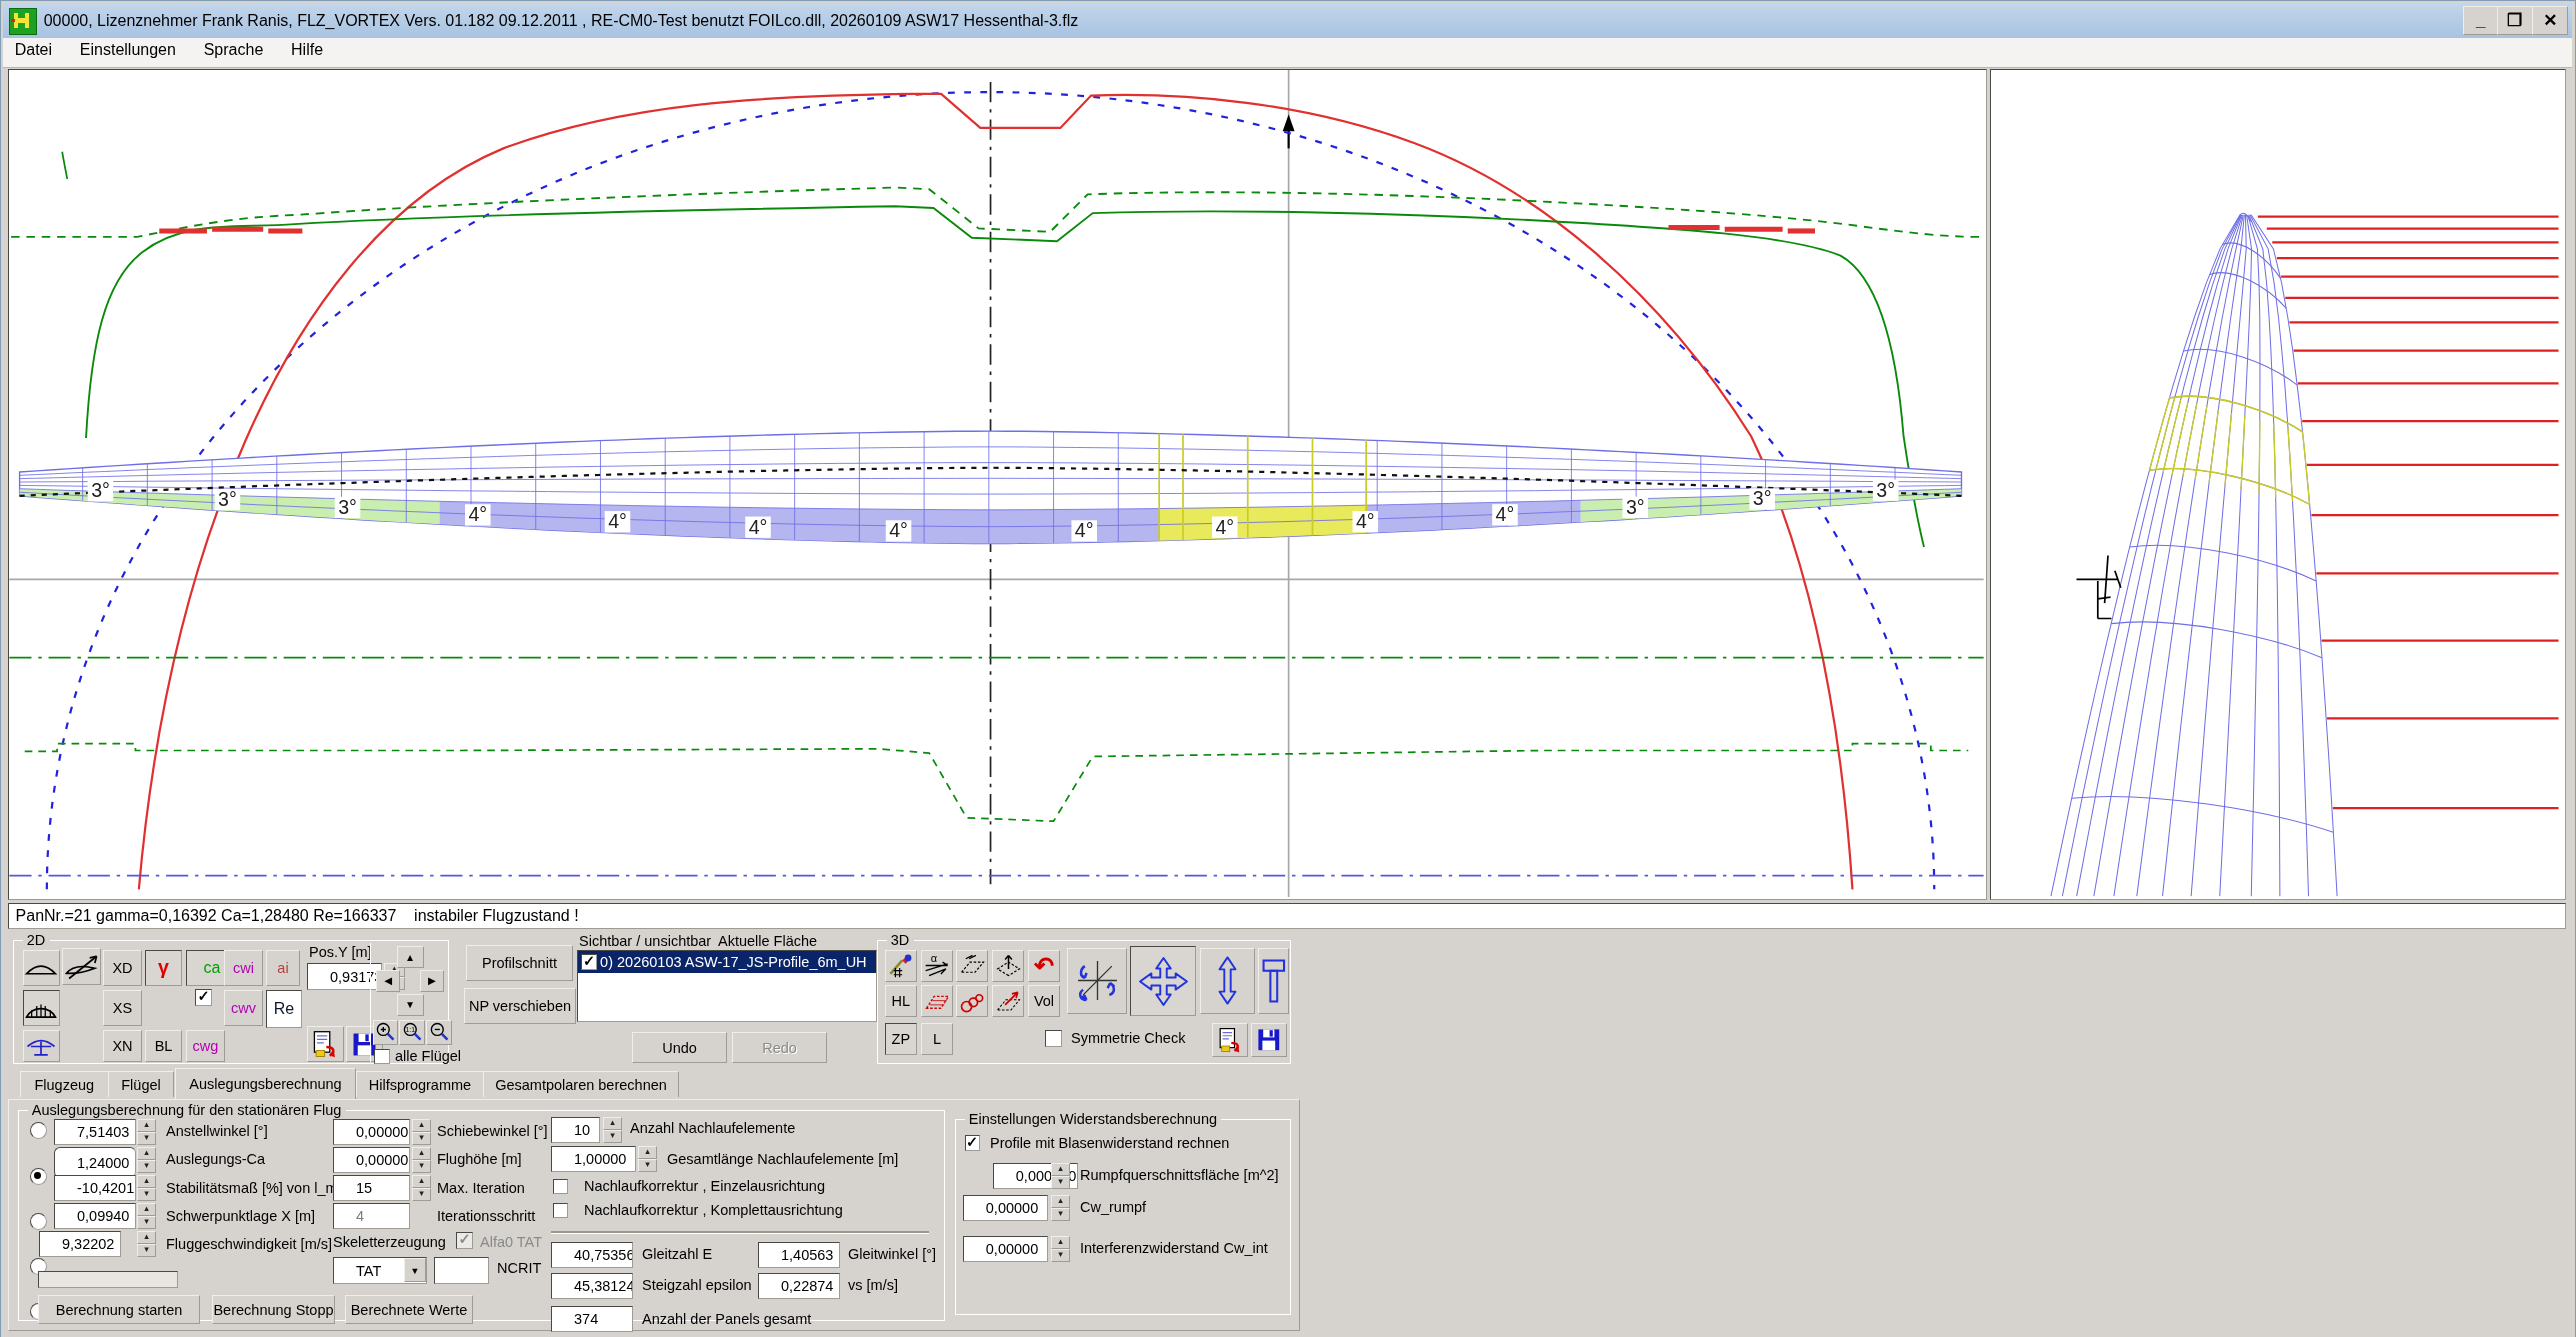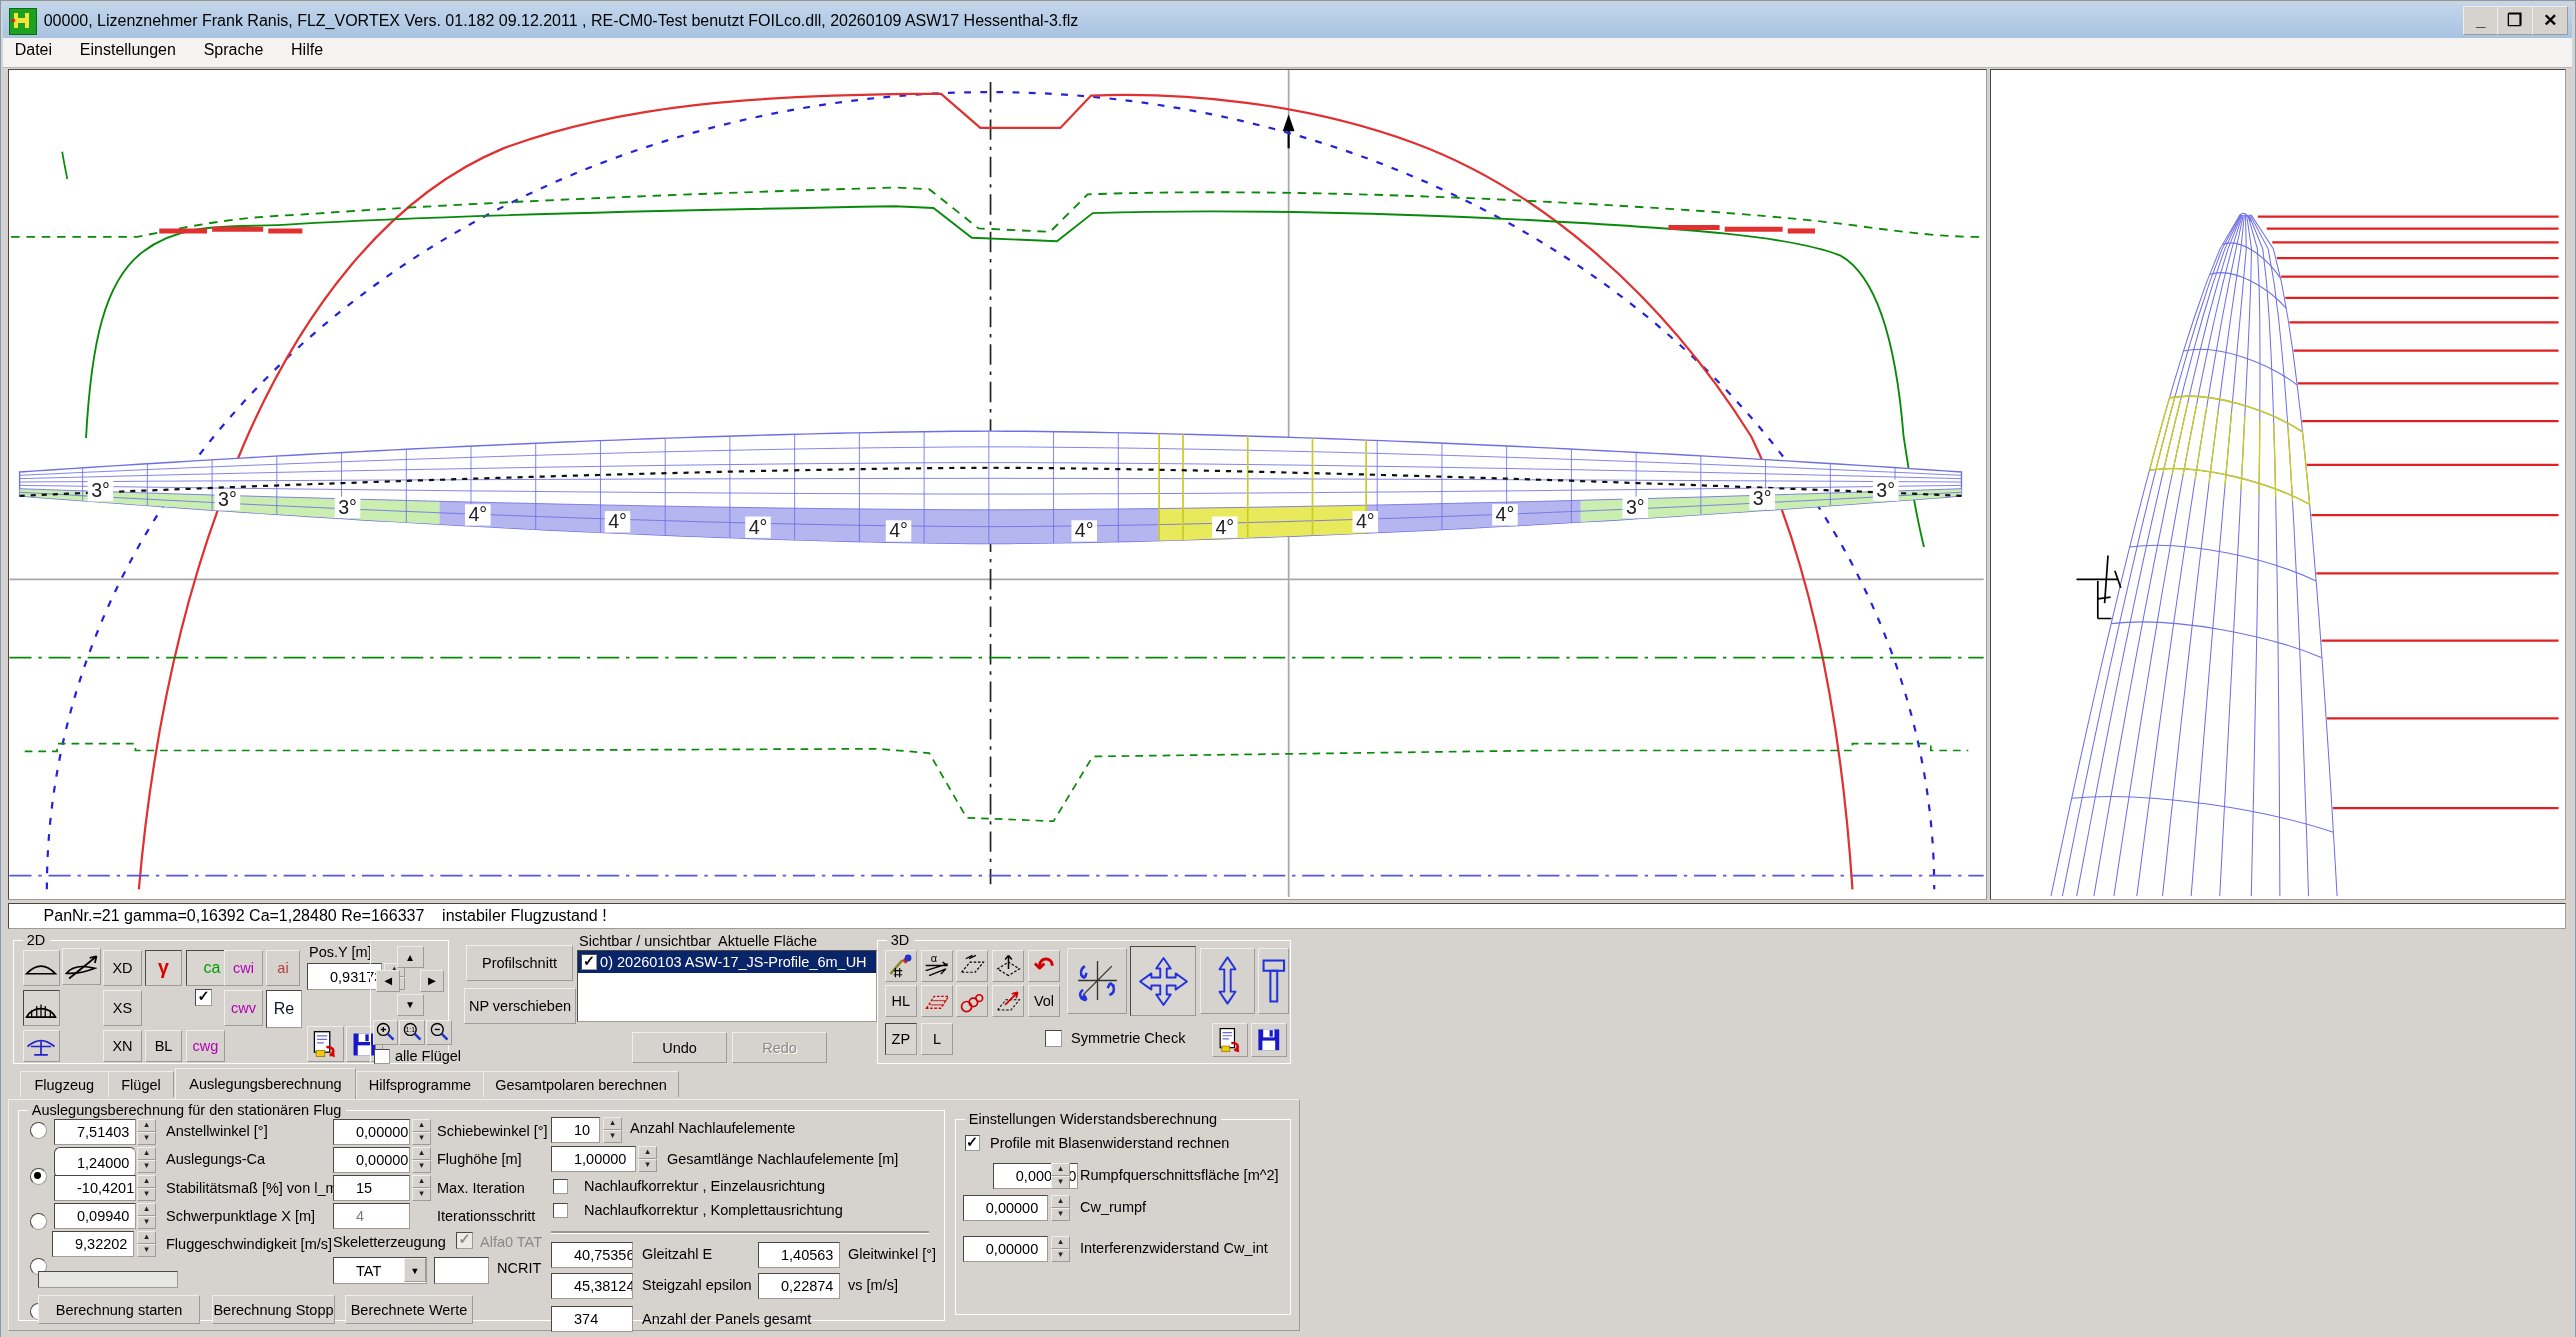--- a/index.html
+++ b/index.html
@@ -227,21 +227,21 @@
         </g>
         <path d="M 209.1 385 C 256.0 376, 326.3 399, 365.4 425" fill="none" stroke="#c9cc25" stroke-width="1.8"></path>
         <path d="M 185.6 470 C 242.0 461, 326.7 484, 373.7 510" fill="none" stroke="#c9cc25" stroke-width="1.8"></path>
         <path d="M 292 170 Q 298 164 305 178" fill="none" stroke="#6e6ee6" stroke-width="1.3"></path>
         <g stroke="#000" stroke-width="2" fill="none">
           <path d="M 100 598 L 148 598 M 137 570 L 133 626 M 125 600 L 125 644 M 125 644 L 141 644 M 125 621 L 140 619 M 145 588 L 152 608"></path>
         </g>
       </svg>
   </div>
 
-  <div class="abs sunk" style="left:6.8px;top:902px;width:2558px;height:26.4px;display:flex;align-items:center;padding-left:28px;">
+  <div class="abs sunk" style="left:6.8px;top:902px;width:2558px;height:26.4px;display:flex;align-items:center;">
     <span style="font-size:16px;padding-left:6.8px;white-space:pre;">PanNr.=21 gamma=0,16392 Ca=1,28480 Re=166337    instabiler Flugzustand !</span>
   </div>
 
   <div class="abs gb" style="left:12px;top:939px;width:436px;height:124px;">
     <span class="gb-cap">2D</span>
 
     <div class="abs raised btn icbtn" style="left:8.5px;top:8.5px;width:37px;height:36px;">
       <svg width="34" height="25.6" viewBox="0 0 40 30">
         <path d="M3 22 Q20 4 37 22 Z" fill="none" stroke="#000" stroke-width="2"></path>
         </svg>
@@ -494,21 +494,21 @@
 
   <div class="abs rad" style="left:29px;top:1206px;"></div>
   <div class="abs field" style="left:53px;top:1202px;width:82px;height:25.6px;">0,09940</div>
   <div class="abs spin" style="left:136px;top:1202px;width:19px;height:25.6px;">
       <div class="sb">▲</div>
       <div class="sb">▼</div>
     </div>
   <span class="abs lbl" style="left:165px;top:1207px;">Schwerpunktlage X [m]</span>
 
   <div class="abs rad" style="left:29px;top:1234px;"></div>
-  <div class="abs field" style="left:51px;top:1230px;width:82px;height:25.6px;">9,32202</div>
+  <div class="abs field" style="left:38px;top:1230px;width:82px;height:25.6px;">9,32202</div>
   <div class="abs spin" style="left:136px;top:1230px;width:19px;height:25.6px;">
       <div class="sb">▲</div>
       <div class="sb">▼</div>
     </div>
   <span class="abs lbl" style="left:165px;top:1235px;">Fluggeschwindigkeit [m/s]</span>
 
   <div class="abs sunk" style="left:37px;top:1270px;width:140px;height:17px;background:#e8e6e2;"></div>
   <div class="abs raised btn" style="left:37px;top:1294px;width:162px;height:29px;">Berechnung starten</div>
   <div class="abs raised btn" style="left:211px;top:1294px;width:123px;height:29px;">Berechnung Stopp</div>
   <div class="abs raised btn" style="left:344px;top:1294px;width:128px;height:29px;">Berechnete Werte</div>

